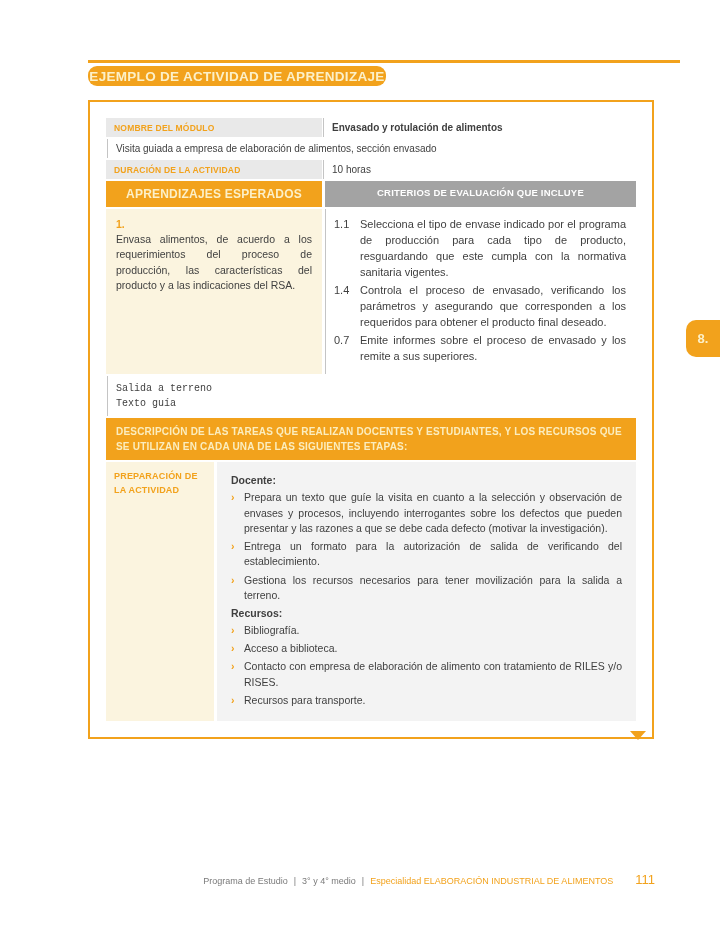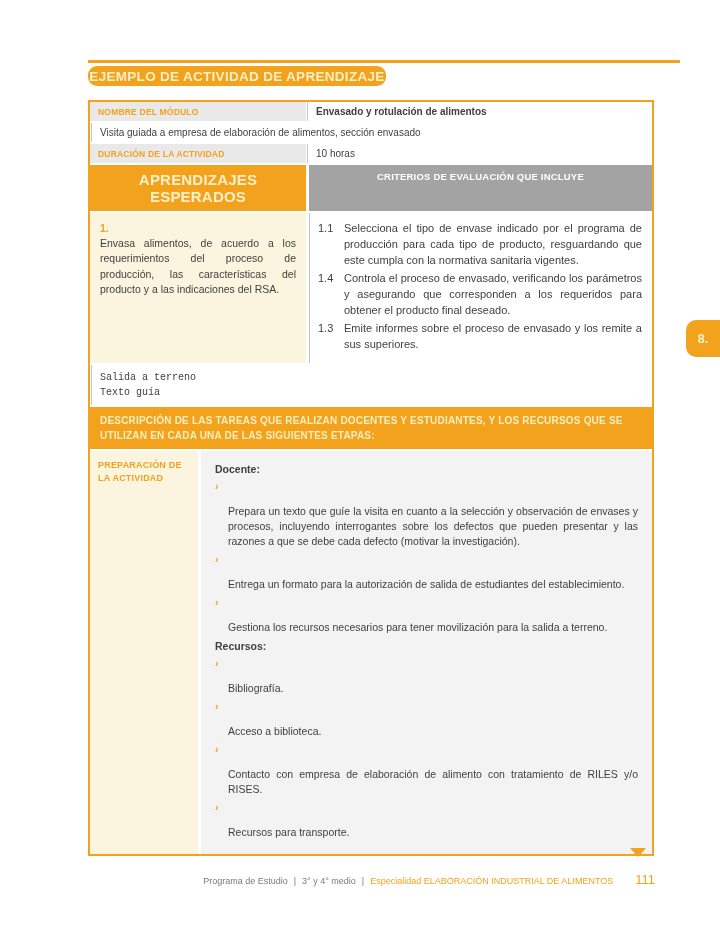--- a/index.html
+++ b/index.html
@@ -17,33 +17,33 @@
   body{font-family:"Liberation Sans", sans-serif;}
   .page{position:relative;width:720px;height:932px;background:#ffffff;overflow:hidden;}
 
   .top-rule{position:absolute;left:88px;top:60px;width:592px;height:3px;background:var(--accent-orange);}
 
   .title-tab{position:absolute;left:88px;top:66px;width:298px;height:20px;background:var(--accent-orange);
     border-radius:9px;display:flex;align-items:center;justify-content:center;
     color:var(--tab-text);font-size:13.5px;font-weight:bold;letter-spacing:.3px;}
 
   .main-box{position:absolute;left:88px;top:100px;width:566px;border:2px solid var(--accent-orange);
-    background:#ffffff;padding:0;}
+    background:#ffffff;padding:16px;}
 
   .row{display:flex;margin-bottom:2px;}
   .row:last-child{margin-bottom:0;}
 
   .label-cell{width:216px;background:var(--label-bg);color:var(--accent-orange);
     font-size:8.5px;font-weight:bold;display:flex;align-items:center;padding:4px 8px;letter-spacing:.2px;}
   .value-cell{flex:1;background:#ffffff;color:var(--text-dark);font-size:10px;
     display:flex;align-items:center;padding:4px 8px;margin-left:1px;border-left:1px solid #C4C4C4;}
   .value-cell.bold{font-weight:bold;}
 
   .header-row .hdr-left{width:216px;background:var(--accent-orange);color:var(--tab-text);
-    font-size:15px;font-weight:bold;text-align:center;padding:6px 4px;letter-spacing:.2px;}
+    font-size:12px;font-weight:bold;text-align:center;padding:6px 4px;letter-spacing:.2px;}
   .header-row .hdr-right{flex:1;background:var(--header-gray);color:#ffffff;
     font-size:9.5px;font-weight:bold;text-align:center;padding:6px 4px;margin-left:3px;letter-spacing:.2px;}
 
   .content-left{width:216px;background:var(--cream-bg);padding:8px 10px;color:var(--text-dark);
     font-size:10.5px;line-height:1.45;}
   .content-left .num{color:var(--accent-orange);font-weight:bold;display:block;}
   .content-left p{text-align:justify;}
   .content-right{flex:1;background:#ffffff;padding:8px 10px 8px 8px;margin-left:3px;border-left:1px solid #C4C4C4;}
   .crit{display:flex;font-size:11px;line-height:1.45;color:var(--text-dark);margin-bottom:2px;}
   .crit-num{width:26px;flex-shrink:0;}
@@ -56,21 +56,21 @@
   .banner{background:var(--accent-orange);color:#FBEDBE;font-size:10px;font-weight:bold;
     padding:6px 10px;line-height:1.5;letter-spacing:.2px;margin-bottom:2px;}
 
   .prep-row{display:flex;}
   .prep-label{width:108px;background:var(--cream-bg);color:var(--accent-orange);
     font-size:9px;font-weight:bold;padding:8px 8px;line-height:1.5;letter-spacing:.2px;}
   .prep-content{flex:1;background:var(--section-bg);padding:8px 14px 10px 14px;margin-left:3px;color:var(--text-dark);}
   .prep-heading{font-size:10.5px;font-weight:bold;margin:4px 0 4px 0;}
   .bullet{display:flex;font-size:10.5px;line-height:1.45;margin-bottom:3px;}
   .bullet-marker{width:13px;flex-shrink:0;color:var(--accent-orange);font-weight:bold;}
-  .bullet-text{flex:1;text-align:justify;margin-top:25px;}
+  .bullet-text{flex:1;text-align:justify;}
 
   .down-arrow{position:absolute;right:6px;bottom:-3px;width:0;height:0;
     border-left:8px solid transparent;border-right:8px solid transparent;
     border-top:9px solid var(--accent-orange);}
 
   .side-tab{position:absolute;right:0;top:320px;width:34px;height:37px;background:var(--accent-orange);
     border-radius:10px 0 0 10px;display:flex;align-items:center;justify-content:center;
     color:var(--tab-text);font-size:13px;font-weight:bold;}
 
   .footer{position:absolute;left:88px;top:872px;width:567px;display:flex;justify-content:flex-end;
@@ -119,21 +119,21 @@
       <div class="content-right">
         <div class="crit">
           <span class="crit-num">1.1</span>
           <span class="crit-text">Selecciona el tipo de envase indicado por el programa de producción para cada tipo de producto, resguardando que este cumpla con la normativa sanitaria vigentes.</span>
         </div>
         <div class="crit">
           <span class="crit-num">1.4</span>
           <span class="crit-text">Controla el proceso de envasado, verificando los parámetros y asegurando que corresponden a los requeridos para obtener el producto final deseado.</span>
         </div>
         <div class="crit">
-          <span class="crit-num">1.3</span>
+          <span class="crit-num">0.7</span>
           <span class="crit-text">Emite informes sobre el proceso de envasado y los remite a sus superiores.</span>
         </div>
       </div>
     </div>
 
     <div class="row metod-row">
       <div class="value-cell">
         <div class="met-values">
           <div>Salida a terreno</div>
           <div>Texto guía</div>
@@ -148,21 +148,21 @@
       <div class="prep-content">
 
         <div class="prep-heading">Docente:</div>
 
         <div class="bullet">
           <span class="bullet-marker">›</span>
           <span class="bullet-text">Prepara un texto que guíe la visita en cuanto a la selección y observación de envases y procesos, incluyendo interrogantes sobre los defectos que pueden presentar y las razones a que se debe cada defecto (motivar la investigación).</span>
         </div>
         <div class="bullet">
           <span class="bullet-marker">›</span>
-          <span class="bullet-text">Entrega un formato para la autorización de salida de estudiantes del establecimiento.</span>
+          <span class="bullet-text">Entrega un formato para la autorización de salida de verificando del establecimiento.</span>
         </div>
         <div class="bullet">
           <span class="bullet-marker">›</span>
           <span class="bullet-text">Gestiona los recursos necesarios para tener movilización para la salida a terreno.</span>
         </div>
 
         <div class="prep-heading">Recursos:</div>
 
         <div class="bullet">
           <span class="bullet-marker">›</span>

